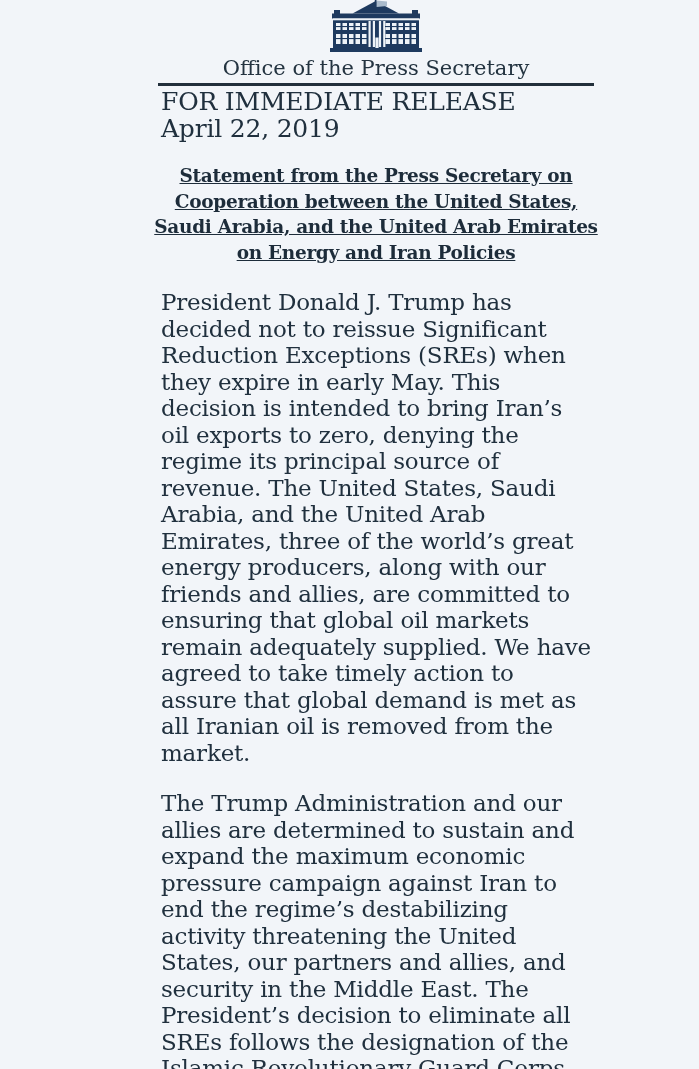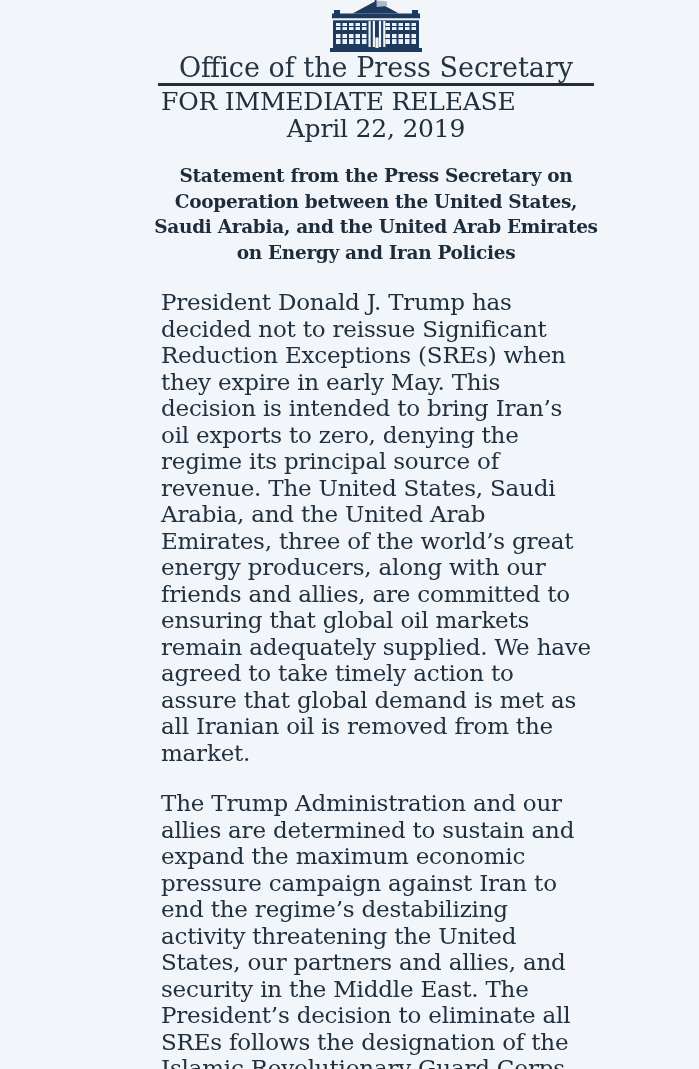--- a/index.html
+++ b/index.html
@@ -22,49 +22,50 @@
     text-align: center;
   }
   .logo {
     display: block;
     margin: 0 auto;
     width: 92px;
     height: 52px;
   }
   .logo svg { display: block; }
   .office-line {
-    font-size: 27px;
+    font-size: 21px;
     line-height: 26px;
     margin-top: 3px;
     color: #243441;
     white-space: nowrap;
   }
   .rule {
     height: 0;
     border: 0;
     border-top: 3px solid #222f3b;
     margin: 2px -3px 3px -3px;
   }
   .release-line, .date-line {
     text-align: left;
     font-size: 25px;
     line-height: 26px;
     letter-spacing: -0.2px;
     white-space: nowrap;
   }
-  .date-line { line-height: 27px; text-align: center; }
+  .date-line { line-height: 27px; }
   .doc-title {
     font-size: 18.5px;
     font-weight: bold;
     line-height: 25.5px;
     letter-spacing: -0.3px;
     text-align: center;
     width: 460px;
     margin: 21px 0 0 -15px;
     color: #1d2c3a;
+    text-decoration: underline;
   }
   .body-paragraph {
     font-size: 23px;
     line-height: 26.5px;
     letter-spacing: -0.2px;
     text-align: left;
     margin: 24px 0 0 0;
   }
 </style>
 </head>

